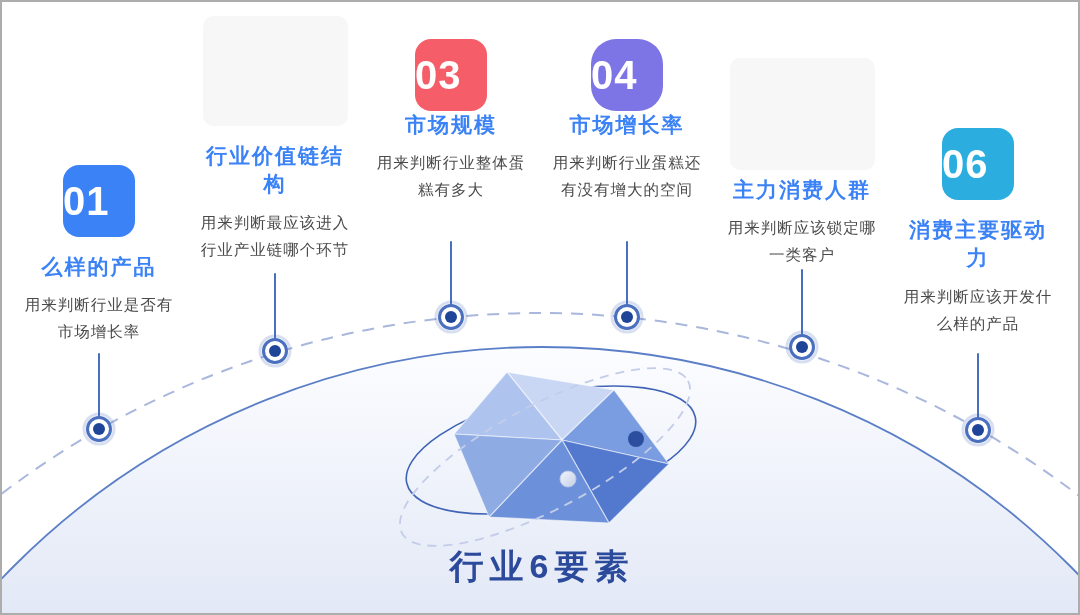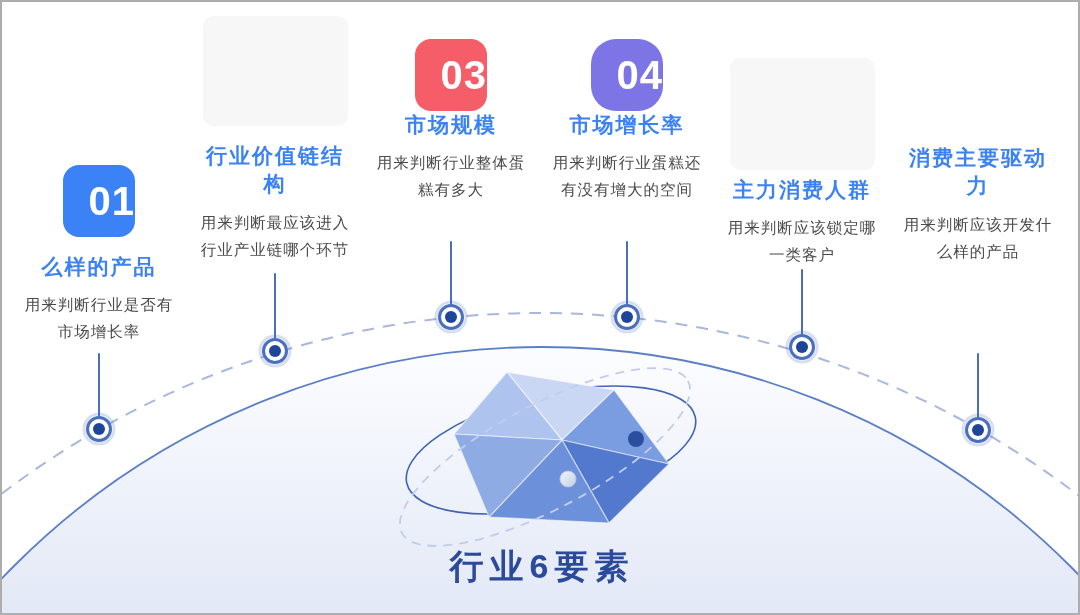--- a/index.html
+++ b/index.html
@@ -12,21 +12,21 @@
   
   .col{position:absolute;width:190px;text-align:center;}
   .c1{left:2px;  top:163px;}
   .c2{left:178px;top:14px;}
   .c3{left:354px;top:37px;}
   .c4{left:530px;top:37px;}
   .c5{left:705px;top:56px;}
   .c6{left:881px;top:126px;}
 
   .badge{position:relative;width:72px;height:72px;margin:0 auto;border-radius:16px;
-         display:flex;align-items:center;justify-content:flex-end;}
+         display:flex;align-items:center;justify-content:flex-start;}
   .badge .num{color:#ffffff;font-size:40px;font-weight:bold;letter-spacing:1px;line-height:1;}
   .badge .tail{position:absolute;left:50%;bottom:-8px;width:22px;height:22px;margin-left:-11px;
          transform:rotate(45deg);border-radius:4px;z-index:-1;}
   .badge.ghost{width:145px;border-radius:10px;}
   .c2 .badge.ghost{height:110px;}
   .c5 .badge.ghost{height:112px;}
 
   .ititle{font-size:21px;font-weight:bold;color:#3b82f6;line-height:1.35;
           white-space:pre-line;letter-spacing:2px;}
   .c1 .ititle{margin-top:16px;}
@@ -166,20 +166,24 @@
   </div>
 
   <div class="col c5">
     <div class="badge ghost" style="background: rgb(247, 247, 248);"></div>
     <div class="ititle">主力消费人群</div>
     <div class="idesc">用来判断应该锁定哪
 一类客户</div>
   </div>
 
   <div class="col c6">
+    <div class="badge" style="background: rgb(43, 173, 223);">
+      <span class="tail" style="background: rgb(43, 173, 223);"></span>
+      <span class="num">06</span>
+    </div>
     <div class="ititle">消费主要驱动
 力</div>
     <div class="idesc">用来判断应该开发什
 么样的产品</div>
   </div>
 
   <div class="main-title" style="color: rgb(43, 74, 155);">行业6要素</div>
 
 </div>
 

